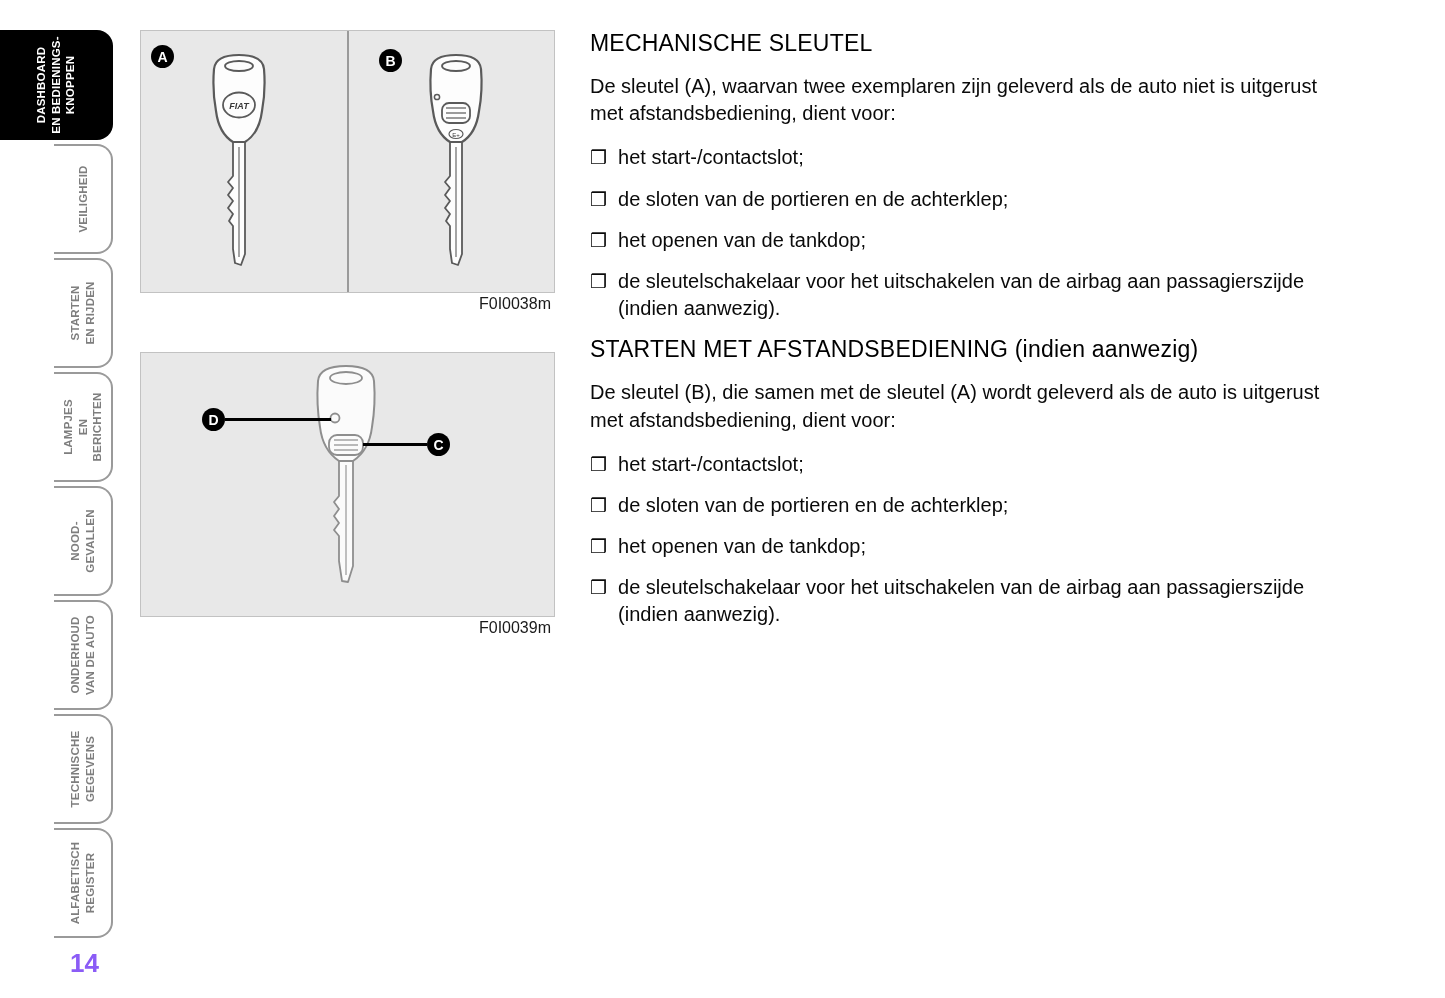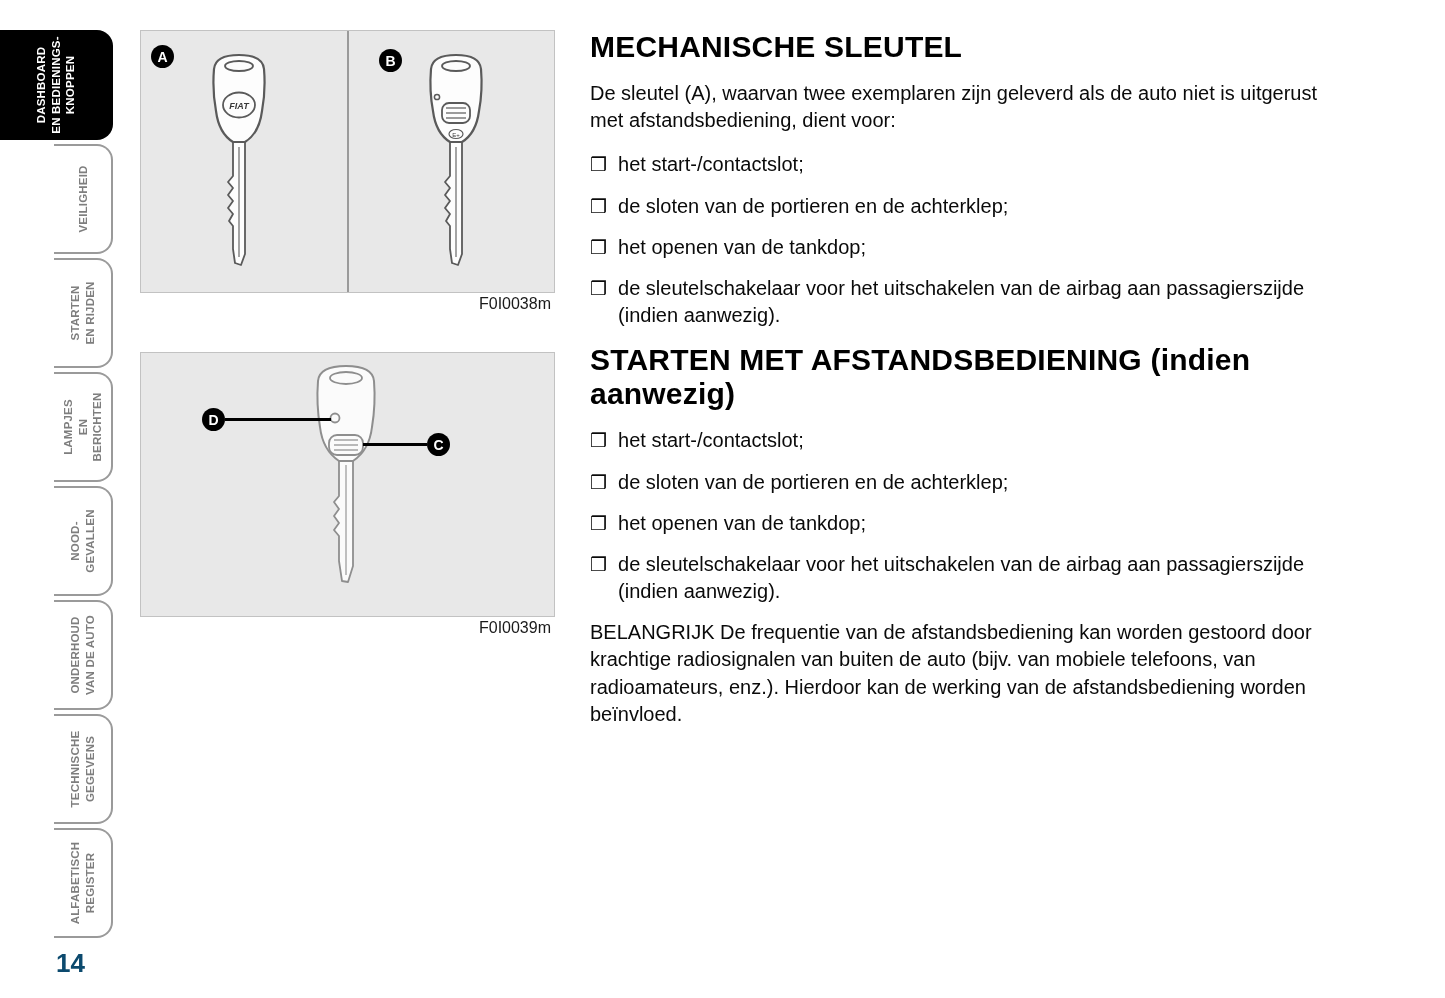--- a/index.html
+++ b/index.html
@@ -45,25 +45,25 @@
     font-weight: bold;
     line-height: 1.28;
     letter-spacing: 0.2px;
     color: #7e7e7e;
     white-space: pre-line;
   }
   .tab.active .tab-label { color: #ffffff; }
 
   .pagenum {
     position: absolute;
-    left: 56px;
+    left: 70px;
     top: 948px;
     font-size: 26px;
     font-weight: bold;
-    color: #0c4a6e;
+    color: #8b5cf6;
   }
 
   
   .fig {
     position: absolute;
     background: #e8e8e8;
     border: 1px solid #c2c2c2;
   }
   .fig1 { left: 140px; top: 30px; width: 415px; height: 263px; }
   .fig2 { left: 140px; top: 352px; width: 415px; height: 265px; }
@@ -103,22 +103,22 @@
   .key-svg { position: absolute; }
 
   
   .content {
     position: absolute;
     left: 590px;
     top: 30px;
     width: 762px;
   }
   .section-title {
-    font-size: 30px;
-    font-weight: bold;
+    font-size: 23px;
+    font-weight: normal;
     letter-spacing: 0.2px;
     margin-bottom: 16px;
     color: #000;
   }
   .section2 .section-title { margin-top: 6px; }
   .body-p {
     font-size: 20px;
     line-height: 1.36;
     margin-bottom: 17px;
     white-space: pre-line;
@@ -248,35 +248,35 @@
         <span>het openen van de tankdop;</span>
       </div>
       <div class="bullet">
         <span class="bullet-glyph">❒</span>
         <span>de sleutelschakelaar voor het uitschakelen van de airbag aan passagierszijde (indien aanwezig).</span>
       </div>
     </section>
 
     <section class="section2">
       <h2 class="section-title">STARTEN MET AFSTANDSBEDIENING (indien aanwezig)</h2>
+      <p class="body-p">De sleutel (B), die samen met de sleutel (A) wordt geleverd als de auto is uitgerust met afstandsbediening, dient voor:</p>
 
       <div class="bullet">
         <span class="bullet-glyph">❒</span>
         <span>het start-/contactslot;</span>
       </div>
       <div class="bullet">
         <span class="bullet-glyph">❒</span>
         <span>de sloten van de portieren en de achterklep;</span>
       </div>
       <div class="bullet">
         <span class="bullet-glyph">❒</span>
         <span>het openen van de tankdop;</span>
       </div>
       <div class="bullet">
         <span class="bullet-glyph">❒</span>
         <span>de sleutelschakelaar voor het uitschakelen van de airbag aan passagierszijde (indien aanwezig).</span>
       </div>
 
-      <p class="body-p">BELANGRIJK De frequentie van de afstandsbediening kan worden gestoord door krachtige radiosignalen van buiten de auto (bijv. van mobiele telefoons, van radioamateurs, enz.). Hierdoor kan de werking van de afstandsbediening worden beïnvloed.</p>
     </section>
 
   </main>
 </div>
 
 </body></html>

